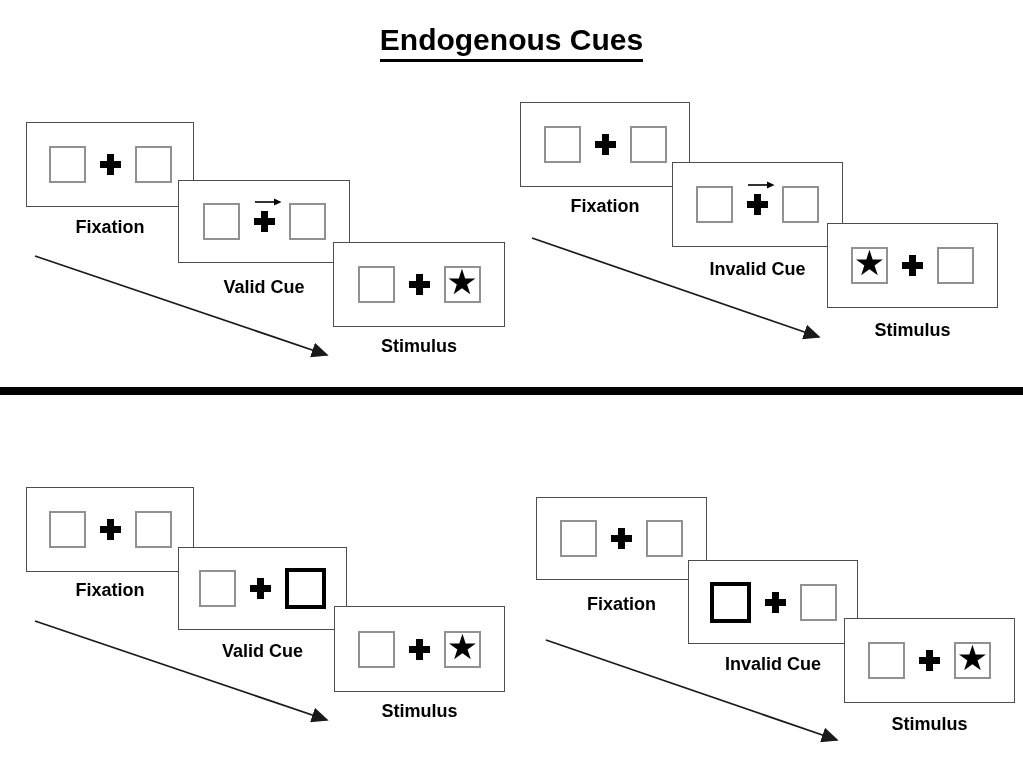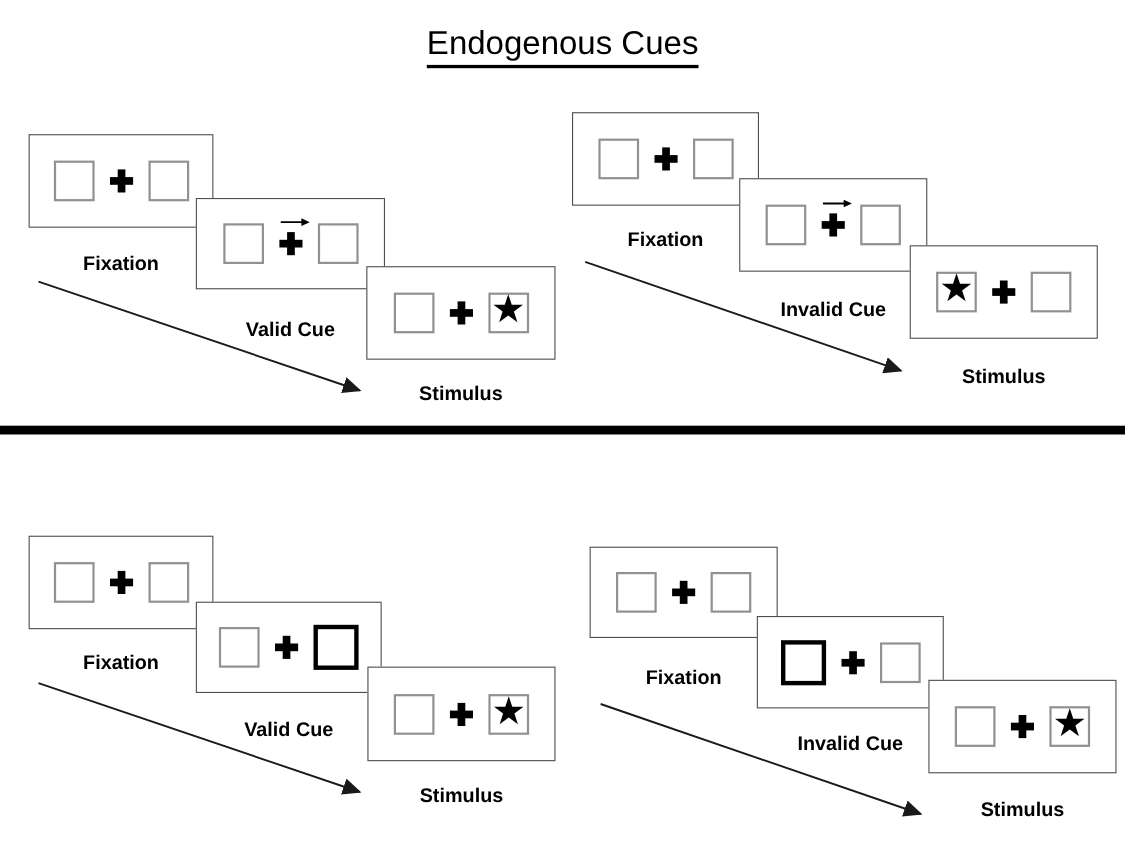--- a/index.html
+++ b/index.html
@@ -1,29 +1,29 @@
 <!DOCTYPE html>
 <html><head>
 <meta charset="utf-8">
 <style>
   html,body{margin:0;padding:0;background:#ffffff;}
   #canvas{
     position:relative;width:1023px;height:767px;background:#ffffff;overflow:hidden;
     font-family:"Liberation Sans","DejaVu Sans",sans-serif;color:#000;
   }
-  .title{position:absolute;left:14px;width:995px;text-align:center;font-size:30px;font-weight:normal;}
+  .title{position:absolute;left:14px;width:995px;text-align:center;font-size:30px;font-weight:bold;}
   .title span{display:inline-block;border-bottom:3px solid #000;padding-bottom:1px;line-height:1.15;}
   #title-endo{top:23px;}
   #title-exo{top:417px;}
   #divider{position:absolute;left:0;top:387px;width:1023px;height:8px;background:#000;}
   .card{
     position:absolute;background:#ffffff;border:1px solid #4d4d4d;
     display:flex;align-items:center;justify-content:center;box-sizing:border-box;
   }
-  .lbl{position:absolute;text-align:center;font-weight:bold;font-size:18px;line-height:21px;margin-top:12px;}
+  .lbl{position:absolute;text-align:center;font-weight:bold;font-size:18px;line-height:21px;}
   .row{display:flex;align-items:center;}
   .sq{
     width:37px;height:37px;border:2px solid #919191;background:#fff;box-sizing:border-box;
     display:flex;align-items:center;justify-content:center;flex:0 0 auto;
   }
   .sq.thick{width:41px;height:41px;border:4px solid #000;}
   .star{font-family:"DejaVu Sans",sans-serif;font-size:35px;line-height:1;transform:translateY(-2px);}
   .plus-wrap{position:relative;margin:0 14px;flex:0 0 auto;}
   .plus{position:relative;width:21px;height:21px;}
   .plus::before{content:"";position:absolute;left:7px;top:0;width:7px;height:21px;background:#000;}

